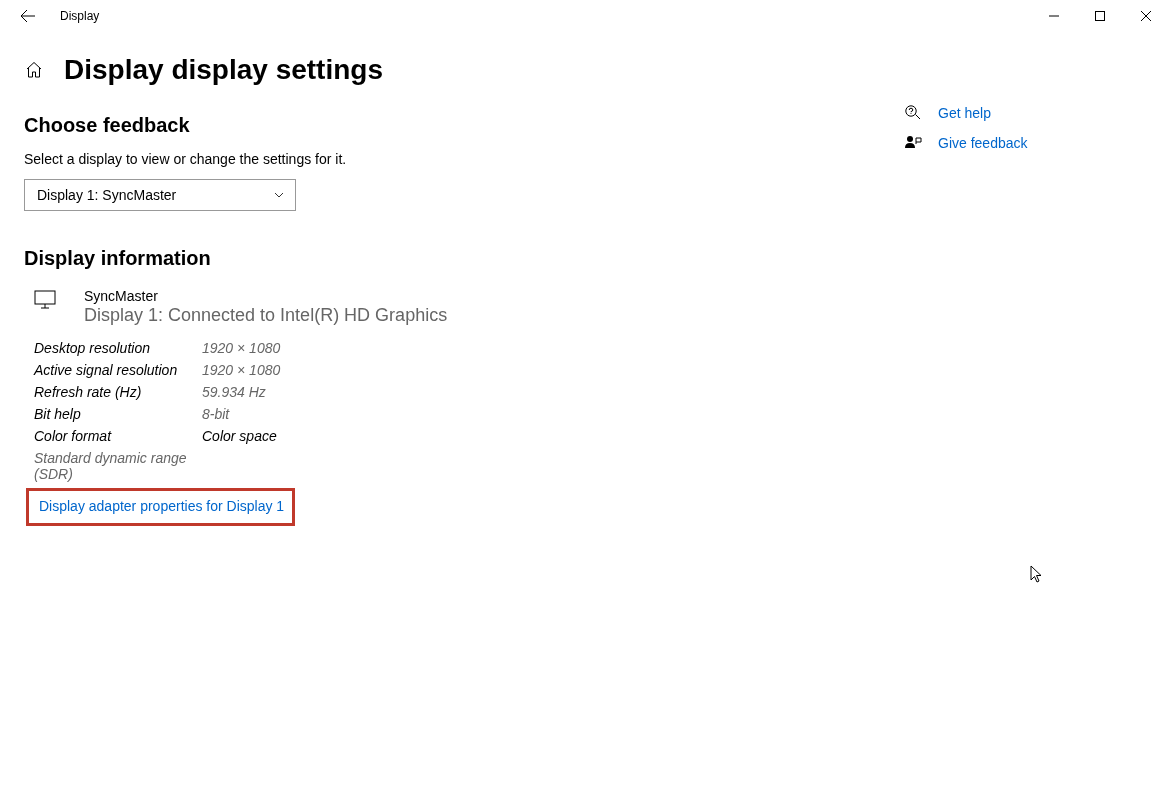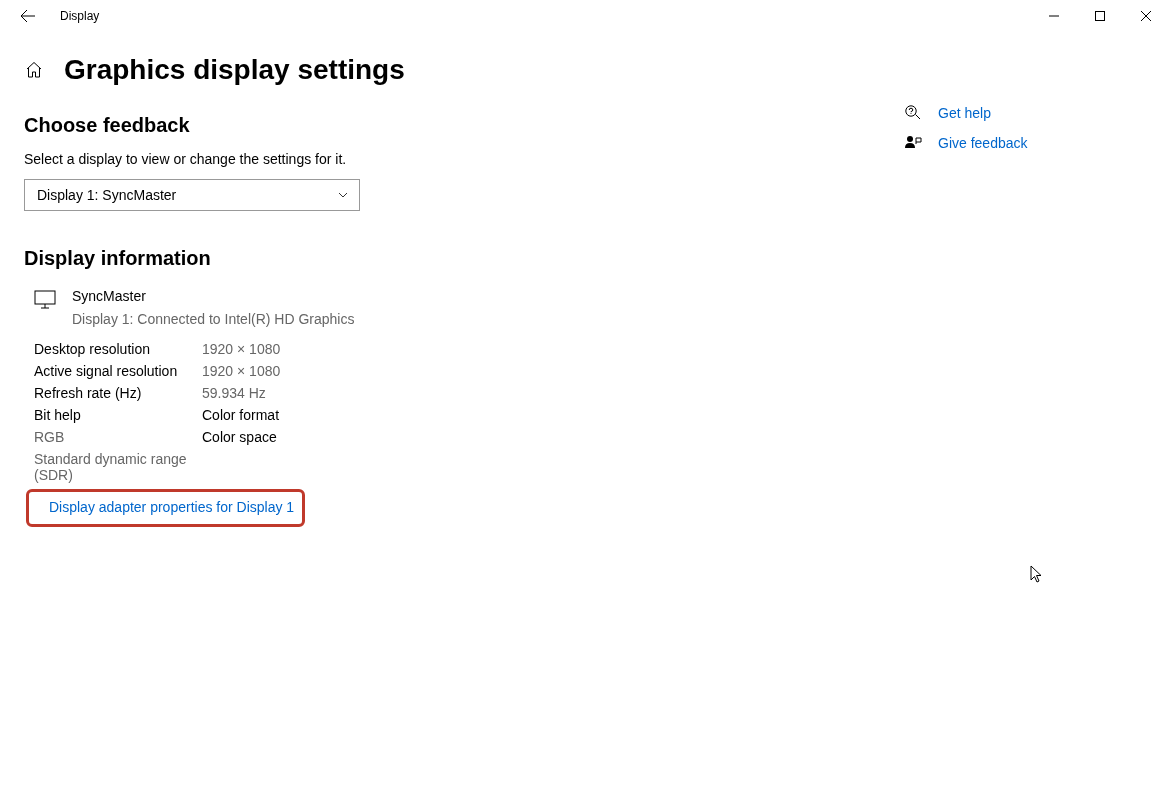--- a/index.html
+++ b/index.html
@@ -79,69 +79,70 @@
       font-weight: 600;
       margin-bottom: 14px;
       color: #000000;
     }
     .description-text {
       font-size: 14px;
       margin-bottom: 12px;
       color: #000000;
     }
     .dropdown {
-      width: 336px;
+      width: 272px;
       height: 32px;
       border: 1px solid #999999;
       display: flex;
       align-items: center;
       justify-content: space-between;
       padding: 0 10px 0 12px;
       font-size: 14px;
       cursor: pointer;
       margin-bottom: 36px;
     }
     .dropdown-text { color: #000000; }
     .display-info-header {
       display: flex;
       align-items: flex-start;
-      gap: 16px;
+      gap: 28px;
       margin-top: 18px;
       margin-bottom: 14px;
       padding-left: 10px;
     }
     .monitor-icon {
       margin-top: 2px;
     }
     .display-name {
       font-size: 14px;
       font-weight: 400;
       color: #000000;
     }
     .display-sub {
-      font-size: 14px;
+      font-size: 18px;
       color: #666666;
-      margin-top: 7px;
+      margin-top: 1px;
     }
     .info-table {
       display: grid;
       grid-template-columns: 168px auto;
       row-gap: 6px;
       font-size: 14px;
       padding-left: 10px;
+      font-style: italic;
     }
     .info-label { color: #000000; }
     .info-value { color: #666666; }
     .adapter-link-wrap {
       margin-top: 6px;
       margin-left: 2px;
       display: inline-block;
       border: 3px solid #c0392b;
-      border-radius: 6px;
-      padding: 6px 8px 8px 20px;
+      border-radius: 0;
+      padding: 6px 8px 8px 10px;
     }
     .adapter-link {
       color: #0066cc;
       font-size: 14px;
       cursor: pointer;
     }
     .side-link-row {
       display: flex;
       align-items: center;
       gap: 16px;
@@ -191,21 +192,21 @@
 
 <div class="content-wrapper">
   <div class="main-col">
 
     <div class="page-header">
       <div class="home-icon-wrap">
         <svg width="18" height="18" viewBox="0 0 18 18">
           <path d="M2 8 L9 1.5 L16 8 M3.5 7 L3.5 16 L7.5 16 L7.5 11 L10.5 11 L10.5 16 L14.5 16 L14.5 7" stroke="#000" stroke-width="1" fill="none" stroke-linejoin="round"></path>
         </svg>
       </div>
-      <div class="page-title">Graphics display settings</div>
+      <div class="page-title">Display display settings</div>
     </div>
 
     <div class="section-heading">Choose feedback</div>
     <div class="description-text">Select a display to view or change the settings for it.</div>
     <div class="dropdown">
       <span class="dropdown-text">Display 1: SyncMaster</span>
       <svg width="12" height="12" viewBox="0 0 12 12">
           <path d="M2 4 L6 8 L10 4" stroke="#333" stroke-width="1" fill="none"></path>
         </svg>
     </div>
@@ -227,22 +228,22 @@
     </div>
 
     <div class="info-table">
       <div class="info-label">Desktop resolution</div>
       <div class="info-value">1920 × 1080</div>
       <div class="info-label">Active signal resolution</div>
       <div class="info-value">1920 × 1080</div>
       <div class="info-label">Refresh rate (Hz)</div>
       <div class="info-value">59.934 Hz</div>
       <div class="info-label">Bit help</div>
+      <div class="info-value">8-bit</div>
       <div class="info-label">Color format</div>
-      <div class="info-value">RGB</div>
       <div class="info-label">Color space</div>
       <div class="info-value">Standard dynamic range (SDR)</div>
     </div>
 
     <div class="adapter-link-wrap">
       <span class="adapter-link">Display adapter properties for Display 1</span>
     </div>
 
   </div>
 

